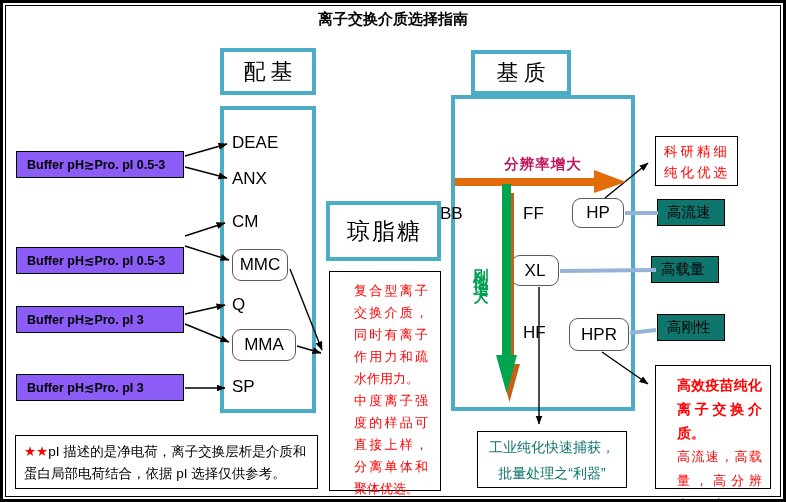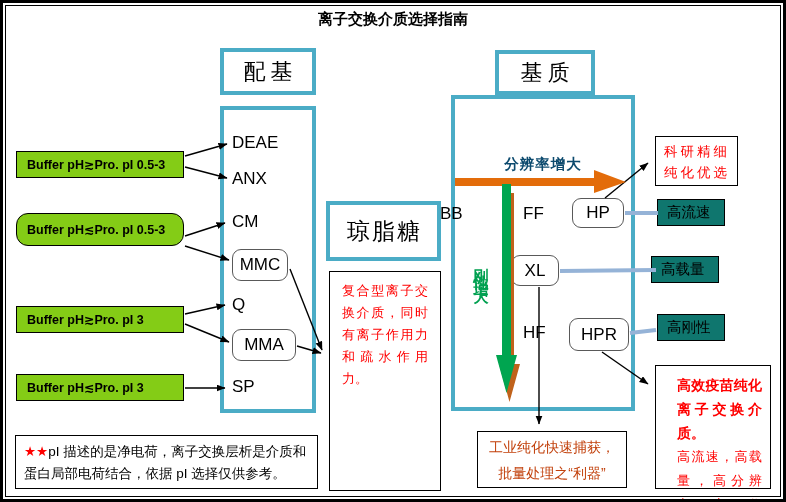--- a/index.html
+++ b/index.html
@@ -11,41 +11,41 @@
   .frame{position:absolute;inset:2px;border:1px solid #000;pointer-events:none;}
   .abs{position:absolute;box-sizing:border-box;}
   .title{top:7px;left:0;width:100%;text-align:center;font-size:15px;font-weight:bold;color:#000;}
   .tealbox{border:4px solid #4BACC6;background:#fff;}
   .tealbox-thin{border:3px solid #4BACC6;background:#fff;}
   .header-label{display:flex;align-items:center;justify-content:center;
     font-size:22px;color:#000;letter-spacing:5px;text-indent:5px;}
   .ligand-item{font-size:17px;color:#000;line-height:18px;}
   .node{border:1.5px solid #595959;border-radius:9px;background:#fff;
     display:flex;align-items:center;justify-content:center;font-size:17px;color:#000;}
-  .bufferbox{border:1px solid #000;background:#84cc16;display:flex;align-items:center;
+  .bufferbox{border:1px solid #000;background:#8b5cf6;display:flex;align-items:center;
     padding-left:10px;font-size:12.5px;font-weight:600;color:#000;}
   .plainbox{border:1px solid #000;background:#fff;}
   .note-footer{padding:5px 8px;font-size:13.5px;line-height:1.6;color:#000;}
   .red{color:#FF0000;}
   .mixed-note{padding:8px 12px;font-size:13px;line-height:22px;color:#FF0000;text-align:justify;}
-  .mixed-note span{display:block;}
+  .mixed-note span{display:block;margin-left:12px;}
   .matrix-note{font-size:13px;color:#4F81BD;line-height:22px;padding:2px 0 0 6px;}
-  .res-label{font-size:14.5px;font-weight:bold;color:#0c4a6e;text-align:center;letter-spacing:1px;}
+  .res-label{font-size:14.5px;font-weight:bold;color:#be185d;text-align:center;letter-spacing:1px;}
   .rig-label{font-size:15px;font-weight:bold;color:#00A050;writing-mode:vertical-rl;
     letter-spacing:7px;line-height:20px;}
   .cell-label{font-size:17px;color:#000;}
   .side-label{border:1px solid #000;background:#0f766e;display:flex;align-items:center;
     padding-left:9px;font-size:14.5px;color:#000;}
   .research-box{border:1px solid #000;background:#fff;color:#FF0000;font-size:13.5px;
     line-height:21px;letter-spacing:3px;padding:4px 0 0 8px;}
   .vaccine-box{border:1px solid #000;background:#fff;padding:7px 8px;color:#FF0000;
     font-size:13px;line-height:24px;text-align:justify;}
   .vaccine-box .vt{font-weight:bold;font-size:14px;display:block;}
   .vaccine-box .vb{display:block;}
-  .industrial-box{border:1px solid #000;background:#fff;color:#c2410c;font-size:14px;
+  .industrial-box{border:1px solid #000;background:#fff;color:#0f766e;font-size:14px;
     line-height:26px;text-align:center;display:flex;align-items:center;justify-content:center;padding:0 5px;}
   svg.wires{position:absolute;left:0;top:0;pointer-events:none;}
 </style>
 </head>
 <body>
 
 <div class="page">
   <div class="frame"></div>
 
   <div class="abs title">离子交换介质选择指南</div>
@@ -61,35 +61,36 @@
   <div class="abs node" style="left:229px;top:246px;width:56px;height:32px;">
     <span>MMC</span>
   </div>
   <div class="abs ligand-item" style="left:229px;top:293px;">Q</div>
   <div class="abs node" style="left:229px;top:326px;width:64px;height:32px;">
     <span>MMA</span>
   </div>
   <div class="abs ligand-item" style="left:229px;top:375px;">SP</div>
 
   <div class="abs bufferbox" style="left:13px;top:148px;width:168px;height:27px;">Buffer pH≳Pro. pI 0.5-3</div>
-  <div class="abs bufferbox" style="left:13px;top:210px;width:168px;height:33px;border-radius:12px;">Buffer pH≲Pro. pI 0.5-3</div>
+  <div class="abs bufferbox" style="left:13px;top:244px;width:168px;height:27px;">Buffer pH≲Pro. pI 0.5-3</div>
   <div class="abs bufferbox" style="left:13px;top:303px;width:168px;height:27px;">Buffer pH≳Pro. pI 3</div>
   <div class="abs bufferbox" style="left:13px;top:371px;width:168px;height:27px;">Buffer pH≲Pro. pI 3</div>
 
   <div class="abs plainbox note-footer" style="left:12px;top:432px;width:303px;height:54px;"><span class="red">★★</span><span>pI 描述的是净电荷，离子交换层析是介质和蛋白局部电荷结合，依据 pI 选择仅供参考。</span></div>
 
   <div class="abs tealbox header-label" style="left:323px;top:198px;width:115px;height:60px;letter-spacing:2px;text-indent:2px;font-size:23px;">
     <span>琼脂糖</span>
   </div>
 
   <div class="abs plainbox mixed-note" style="left:326px;top:268px;width:112px;height:220px;">
     <span>复合型离子交换介质，同时有离子作用力和疏水作用力。</span>
+    <span>中度离子强度的样品可直接上样，分离单体和聚体优选。</span>
   </div>
 
-  <div class="abs tealbox header-label" style="left:492px;top:47px;width:100px;height:45px;">
+  <div class="abs tealbox header-label" style="left:468px;top:47px;width:100px;height:45px;">
     <span>基质</span>
   </div>
 
   <div class="abs tealbox" style="left:448px;top:92px;width:184px;height:316px;"></div>
 
 
   <div class="abs res-label" style="left:452px;top:152px;width:176px;">分辨率增大</div>
 
   <div class="abs rig-label" style="left:468px;top:253px;height:100px;">刚性增大</div>
 

